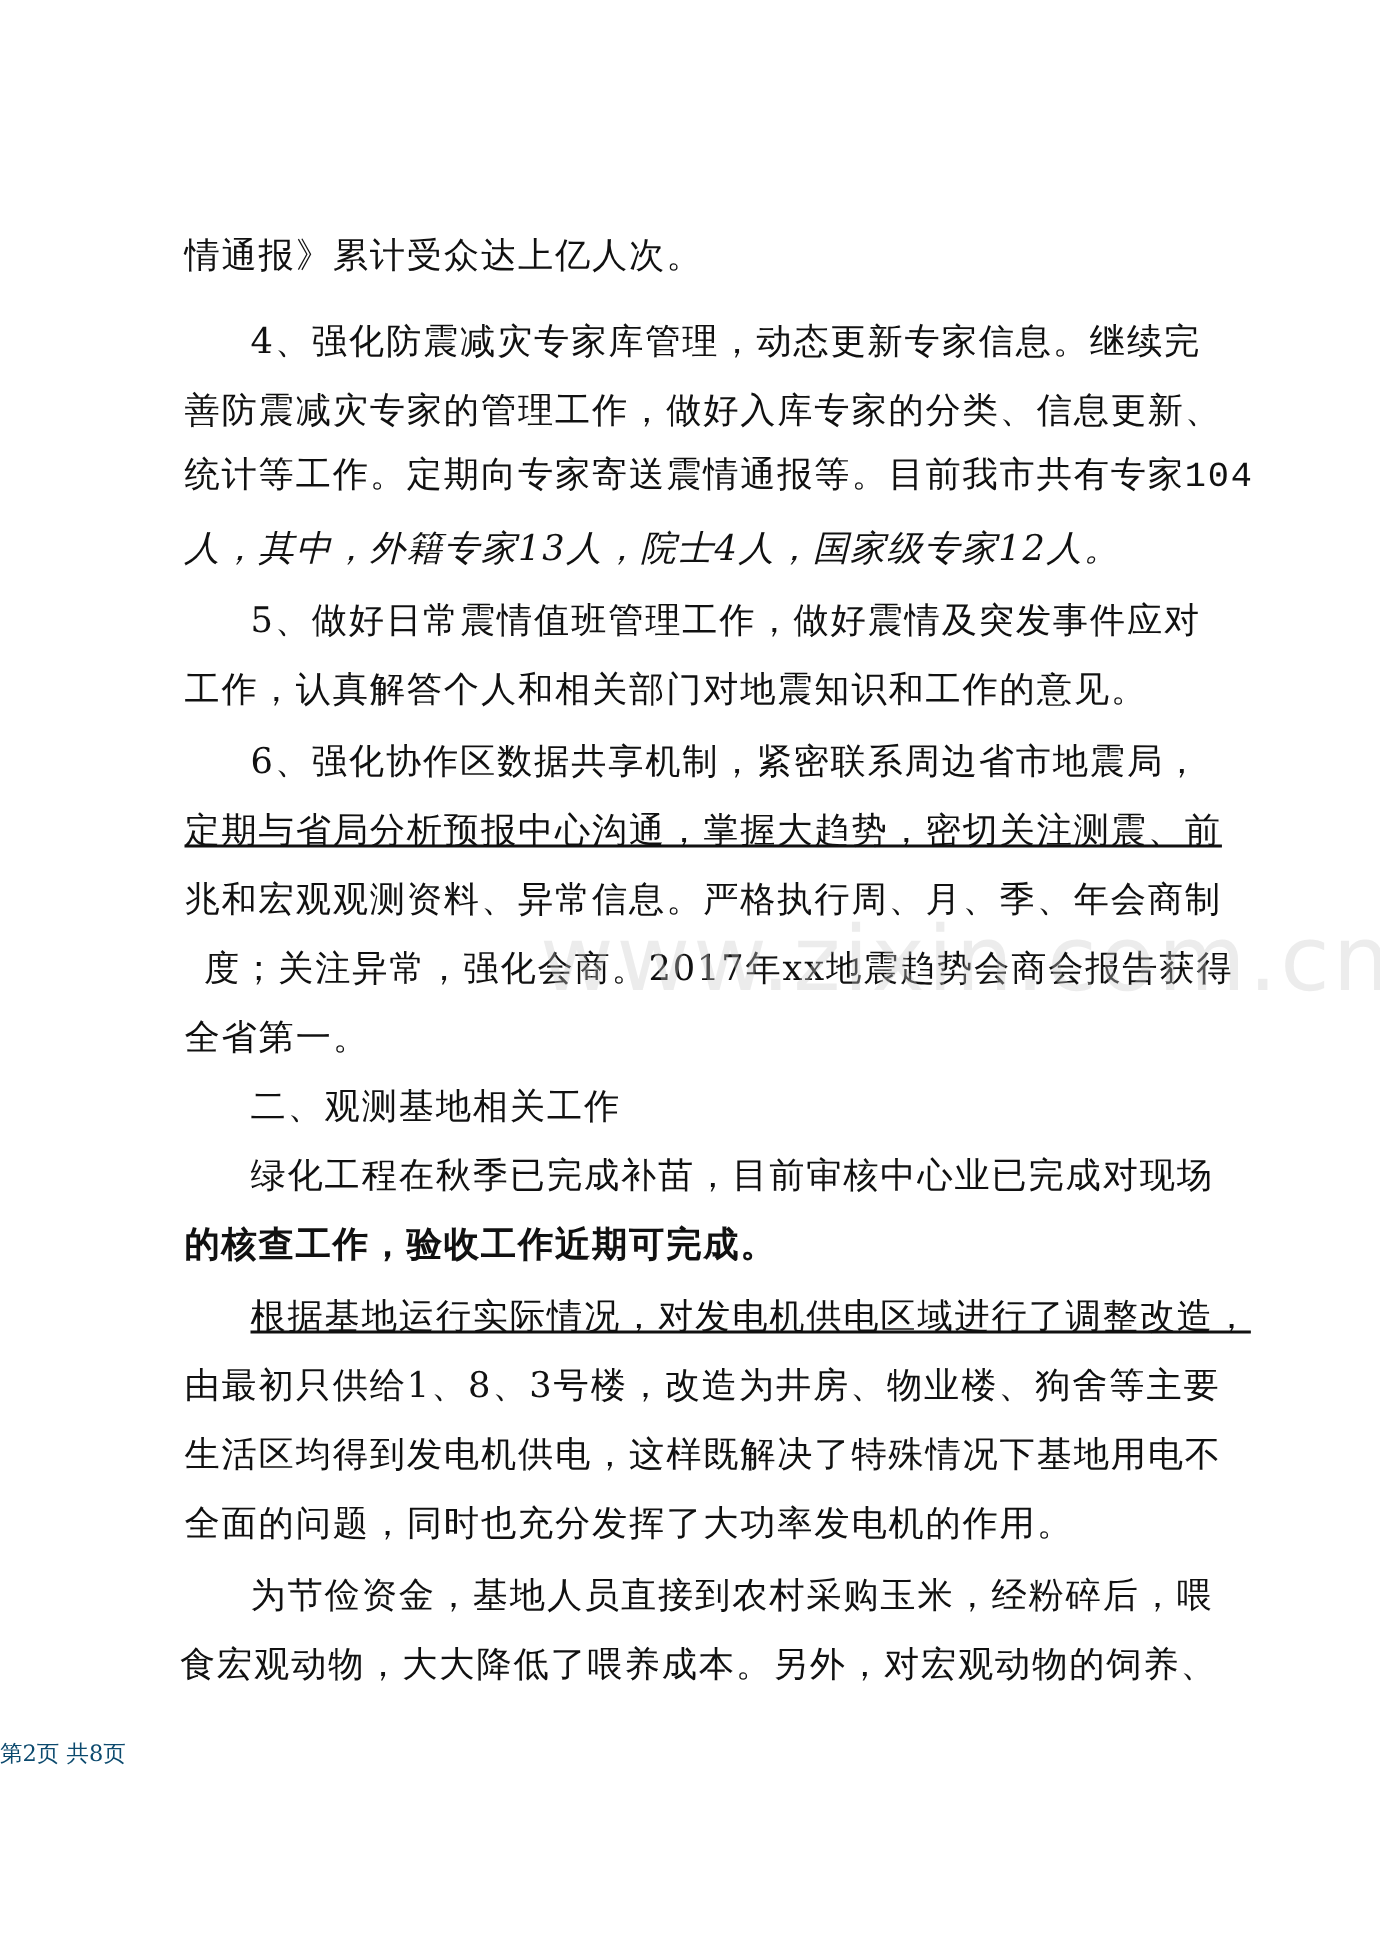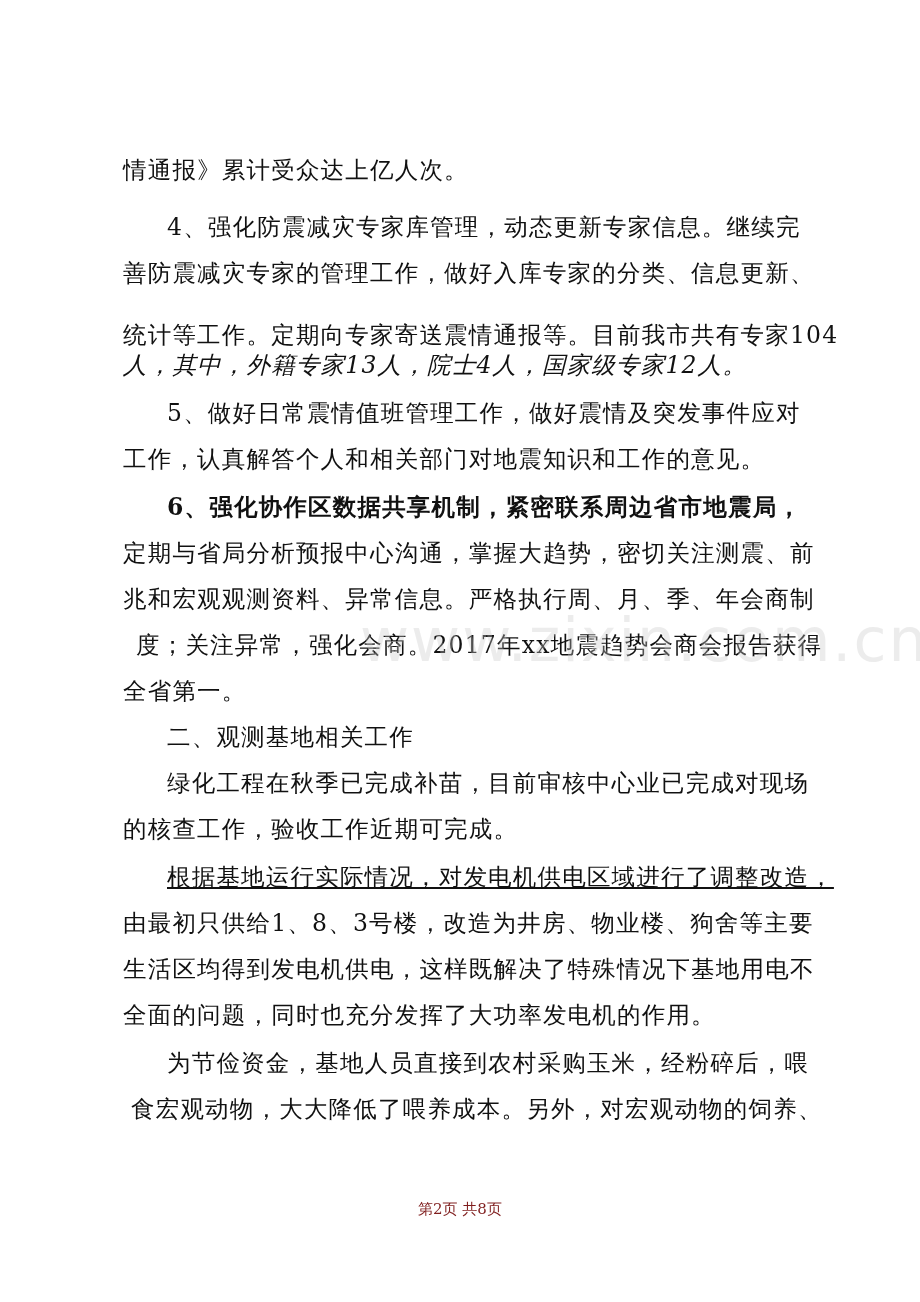--- a/index.html
+++ b/index.html
@@ -27,48 +27,48 @@
     top: 605px;
     font-family: "DejaVu Sans", "Liberation Sans", sans-serif;
     font-size: 60px;
     color: rgba(200,200,200,0.35);
     letter-spacing: 2px;
     pointer-events: none;
   }
   .footer {
     position: absolute;
     left: 0; width: 920px;
-    top: 1200px;
-    text-align: center;
+    top: 1160px;
+    text-align: left;
     font-size: 15px;
-    color: #7f1d1d;
+    color: #0c4a6e;
   }
 </style>
 </head>
 <body>
 
 <div class="page">
   <div id="lines">
       <div class="line" style="top: 155px; left: 123px;">情通报》累计受众达上亿人次。</div>
       <div class="line" style="top: 212px; left: 167px;">4、强化防震减灾专家库管理，动态更新专家信息。继续完</div>
       <div class="line" style="top: 258px; left: 123px;">善防震减灾专家的管理工作，做好入库专家的分类、信息更新、</div>
-      <div class="line" style="top: 320px; left: 123px;">统计等工作。定期向专家寄送震情通报等。目前我市共有专家104</div>
+      <div class="line" style="top: 304px; left: 123px; font-family: Liberation Mono, monospace;">统计等工作。定期向专家寄送震情通报等。目前我市共有专家104</div>
       <div class="line" style="top: 350px; left: 123px; font-style: italic;">人，其中，外籍专家13人，院士4人，国家级专家12人。</div>
       <div class="line" style="top: 398px; left: 167px;">5、做好日常震情值班管理工作，做好震情及突发事件应对</div>
       <div class="line" style="top: 444px; left: 123px;">工作，认真解答个人和相关部门对地震知识和工作的意见。</div>
-      <div class="line" style="top: 492px; left: 167px; font-weight: bold;">6、强化协作区数据共享机制，紧密联系周边省市地震局，</div>
-      <div class="line" style="top: 538px; left: 123px;">定期与省局分析预报中心沟通，掌握大趋势，密切关注测震、前</div>
+      <div class="line" style="top: 492px; left: 167px;">6、强化协作区数据共享机制，紧密联系周边省市地震局，</div>
+      <div class="line" style="top: 538px; left: 123px; text-decoration: underline;">定期与省局分析预报中心沟通，掌握大趋势，密切关注测震、前</div>
       <div class="line" style="top: 584px; left: 123px;">兆和宏观观测资料、异常信息。严格执行周、月、季、年会商制</div>
       <div class="line" style="top: 630px; left: 136px;">度；关注异常，强化会商。2017年xx地震趋势会商会报告获得</div>
       <div class="line" style="top: 676px; left: 123px;">全省第一。</div>
       <div class="line" style="top: 722px; left: 167px;">二、观测基地相关工作</div>
       <div class="line" style="top: 768px; left: 167px;">绿化工程在秋季已完成补苗，目前审核中心业已完成对现场</div>
-      <div class="line" style="top: 814px; left: 123px;">的核查工作，验收工作近期可完成。</div>
+      <div class="line" style="top: 814px; left: 123px; font-weight: bold;">的核查工作，验收工作近期可完成。</div>
       <div class="line" style="top: 862px; left: 167px; text-decoration: underline;">根据基地运行实际情况，对发电机供电区域进行了调整改造，</div>
       <div class="line" style="top: 908px; left: 123px;">由最初只供给1、8、3号楼，改造为井房、物业楼、狗舍等主要</div>
       <div class="line" style="top: 954px; left: 123px; text-align: center;">生活区均得到发电机供电，这样既解决了特殊情况下基地用电不</div>
       <div class="line" style="top: 1000px; left: 123px;">全面的问题，同时也充分发挥了大功率发电机的作用。</div>
       <div class="line" style="top: 1048px; left: 167px;">为节俭资金，基地人员直接到农村采购玉米，经粉碎后，喂</div>
-      <div class="line" style="top: 1094px; left: 131px; text-align: right;">食宏观动物，大大降低了喂养成本。另外，对宏观动物的饲养、</div>
+      <div class="line" style="top: 1094px; left: 120px; text-align: right;">食宏观动物，大大降低了喂养成本。另外，对宏观动物的饲养、</div>
     </div>
   <div class="watermark">www.zixin.com.cn</div>
   <div class="footer">第2页 共8页</div>
 </div>
 
 </body></html>

